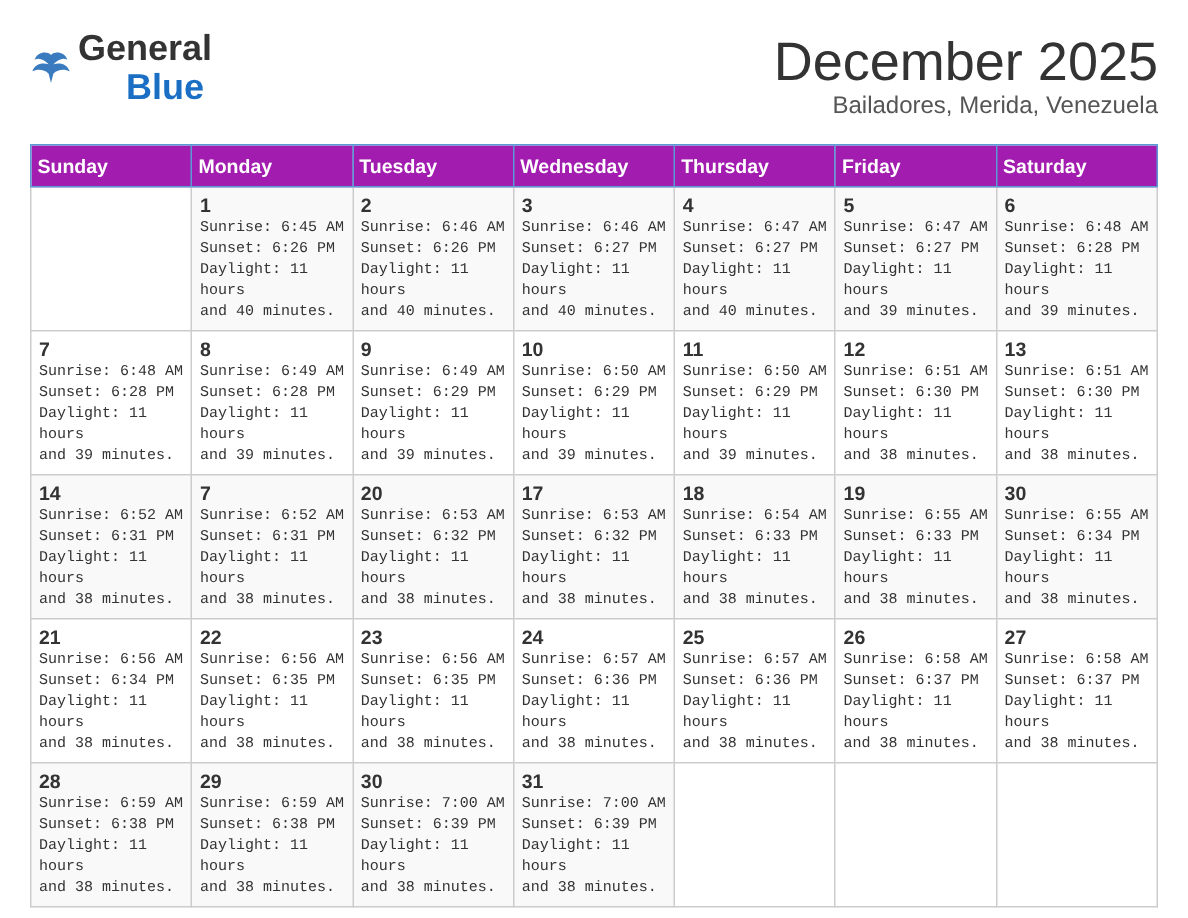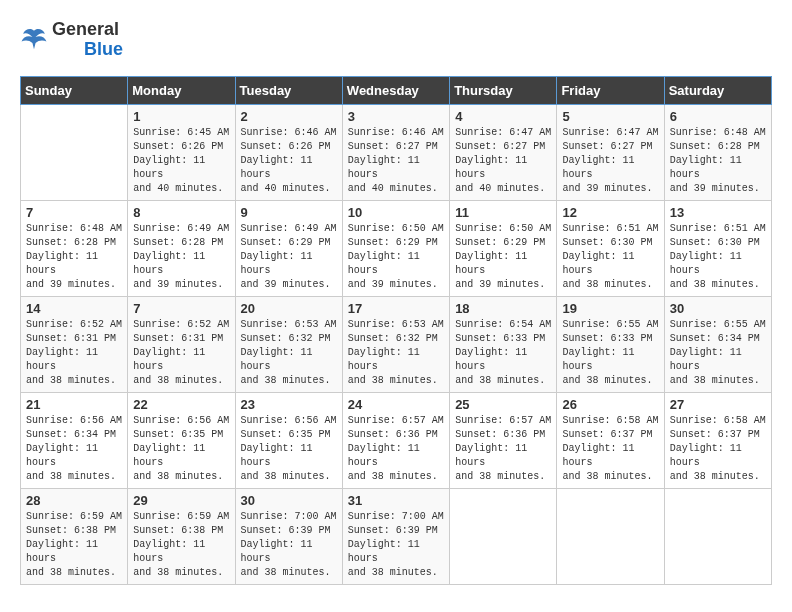--- a/index.html
+++ b/index.html
@@ -17,21 +17,21 @@
       margin-bottom: 16px;
     }
     .logo {
       display: flex;
       align-items: center;
       gap: 4px;
     }
     .logo-text {
       display: flex;
       flex-direction: column;
-      font-size: 18px;
+      font-size: 24px;
       font-weight: bold;
       line-height: 1.1;
     }
     .logo-general { color: #333; }
     .logo-blue { color: #1a6fc4; margin-left: 32px; }
     .logo-bird {
       width: 28px;
       height: 28px;
     }
     .title-block {
@@ -45,21 +45,21 @@
     .subtitle {
       font-size: 16px;
       color: #555;
     }
     table {
       width: 100%;
       border-collapse: collapse;
       table-layout: fixed;
     }
     thead tr th {
-      background-color: #404040;
+      background-color: #a21caf;
       color: #fff;
       font-size: 13px;
       font-weight: bold;
       padding: 6px 4px;
       text-align: left;
       border: 1px solid #5a9ad5;
     }
     tbody tr td {
       vertical-align: top;
       border: 1px solid #ccc;
@@ -94,20 +94,24 @@
 <div class="header">
   <div class="logo">
     <svg class="logo-bird" viewBox="0 0 36 36">
       <path d="M18 6 C22 2, 30 4, 32 10 C28 8, 24 10, 20 14 C26 12, 32 14, 34 20 C30 18, 24 18, 20 22 L18 30 L16 22 C12 18, 6 18, 2 20 C4 14, 10 12, 16 14 C12 10, 8 8, 4 10 C6 4, 14 2, 18 6Z" fill="#3a7abf"></path>
     </svg>
     <div class="logo-text">
       <span class="logo-general">General</span>
       <span class="logo-blue">Blue</span>
     </div>
   </div>
+  <div class="title-block">
+    <div class="month-title">December 2025</div>
+    <div class="subtitle">Bailadores, Merida, Venezuela</div>
+  </div>
 </div>
 
 <table>
   <thead>
     <tr>
     <th>Sunday</th>
         <th>Monday</th>
         <th>Tuesday</th>
         <th>Wednesday</th>
         <th>Thursday</th>

